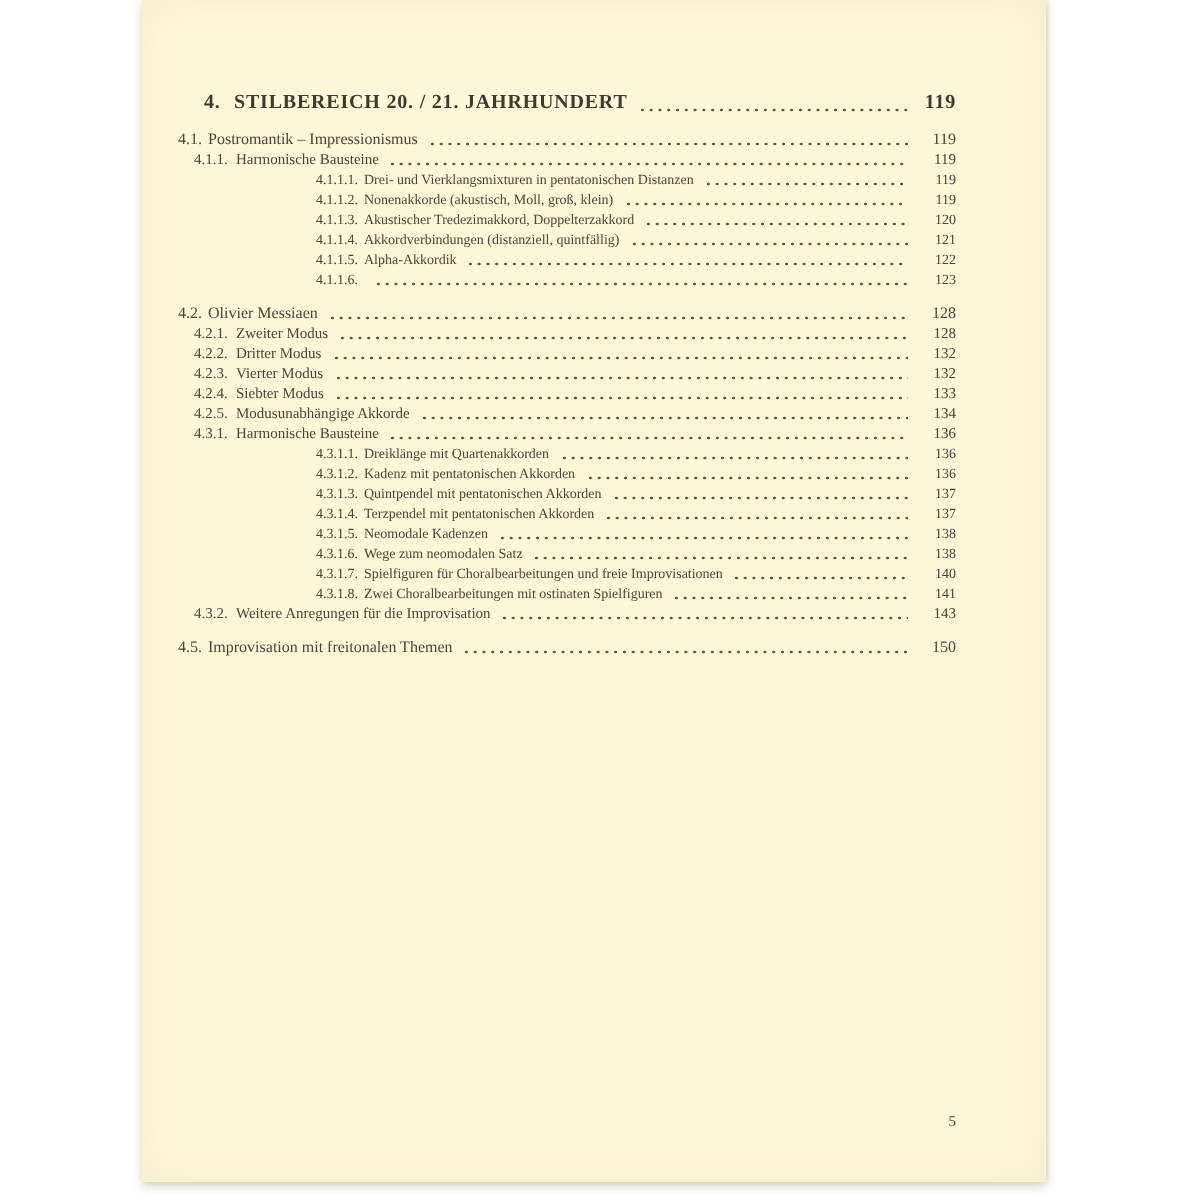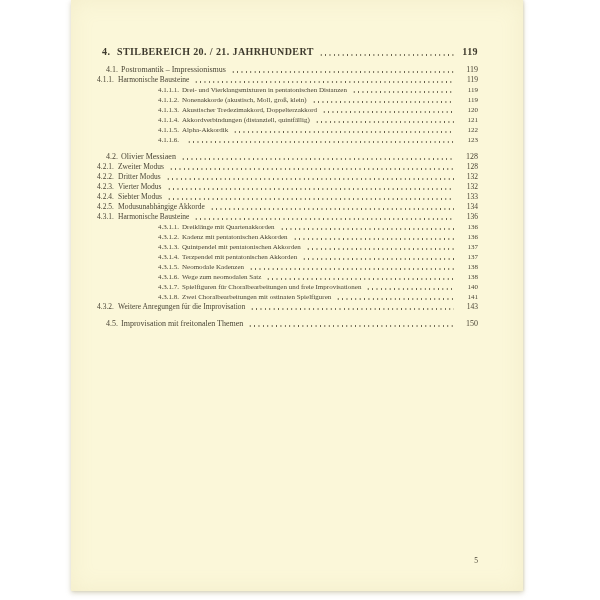--- a/index.html
+++ b/index.html
@@ -15,21 +15,21 @@
   }
   .toc{position:absolute;left:0;top:0;right:0;padding-top:45px;}
   .row{
     display:flex;align-items:flex-end;height:10px;line-height:10px;
     font-size:7.5px;color:#4a4536;margin-right:45px;white-space:nowrap;
   }
   .lv0{
     height:13px;line-height:13px;font-size:10px;font-weight:bold;
     letter-spacing:.4px;margin-left:31px;color:#3e3a2d;
   }
-  .lv1{margin-left:35px;margin-top:7px;font-size:8px;}
+  .lv1{margin-left:18px;margin-top:7px;font-size:8px;}
   .lv2{margin-left:26px;font-size:7.5px;}
   .lv3{margin-left:87px;font-size:7px;}
   .num{flex-shrink:0;}
   .lv0 .num,.lv1 .num{width:15px;}
   .lv2 .num{width:21px;}
   .lv3 .num{margin-right:3px;}
   .label{flex-shrink:0;}
   .leader{
     flex:1;min-width:8px;align-self:stretch;
     margin:0 4px 0 5px;

